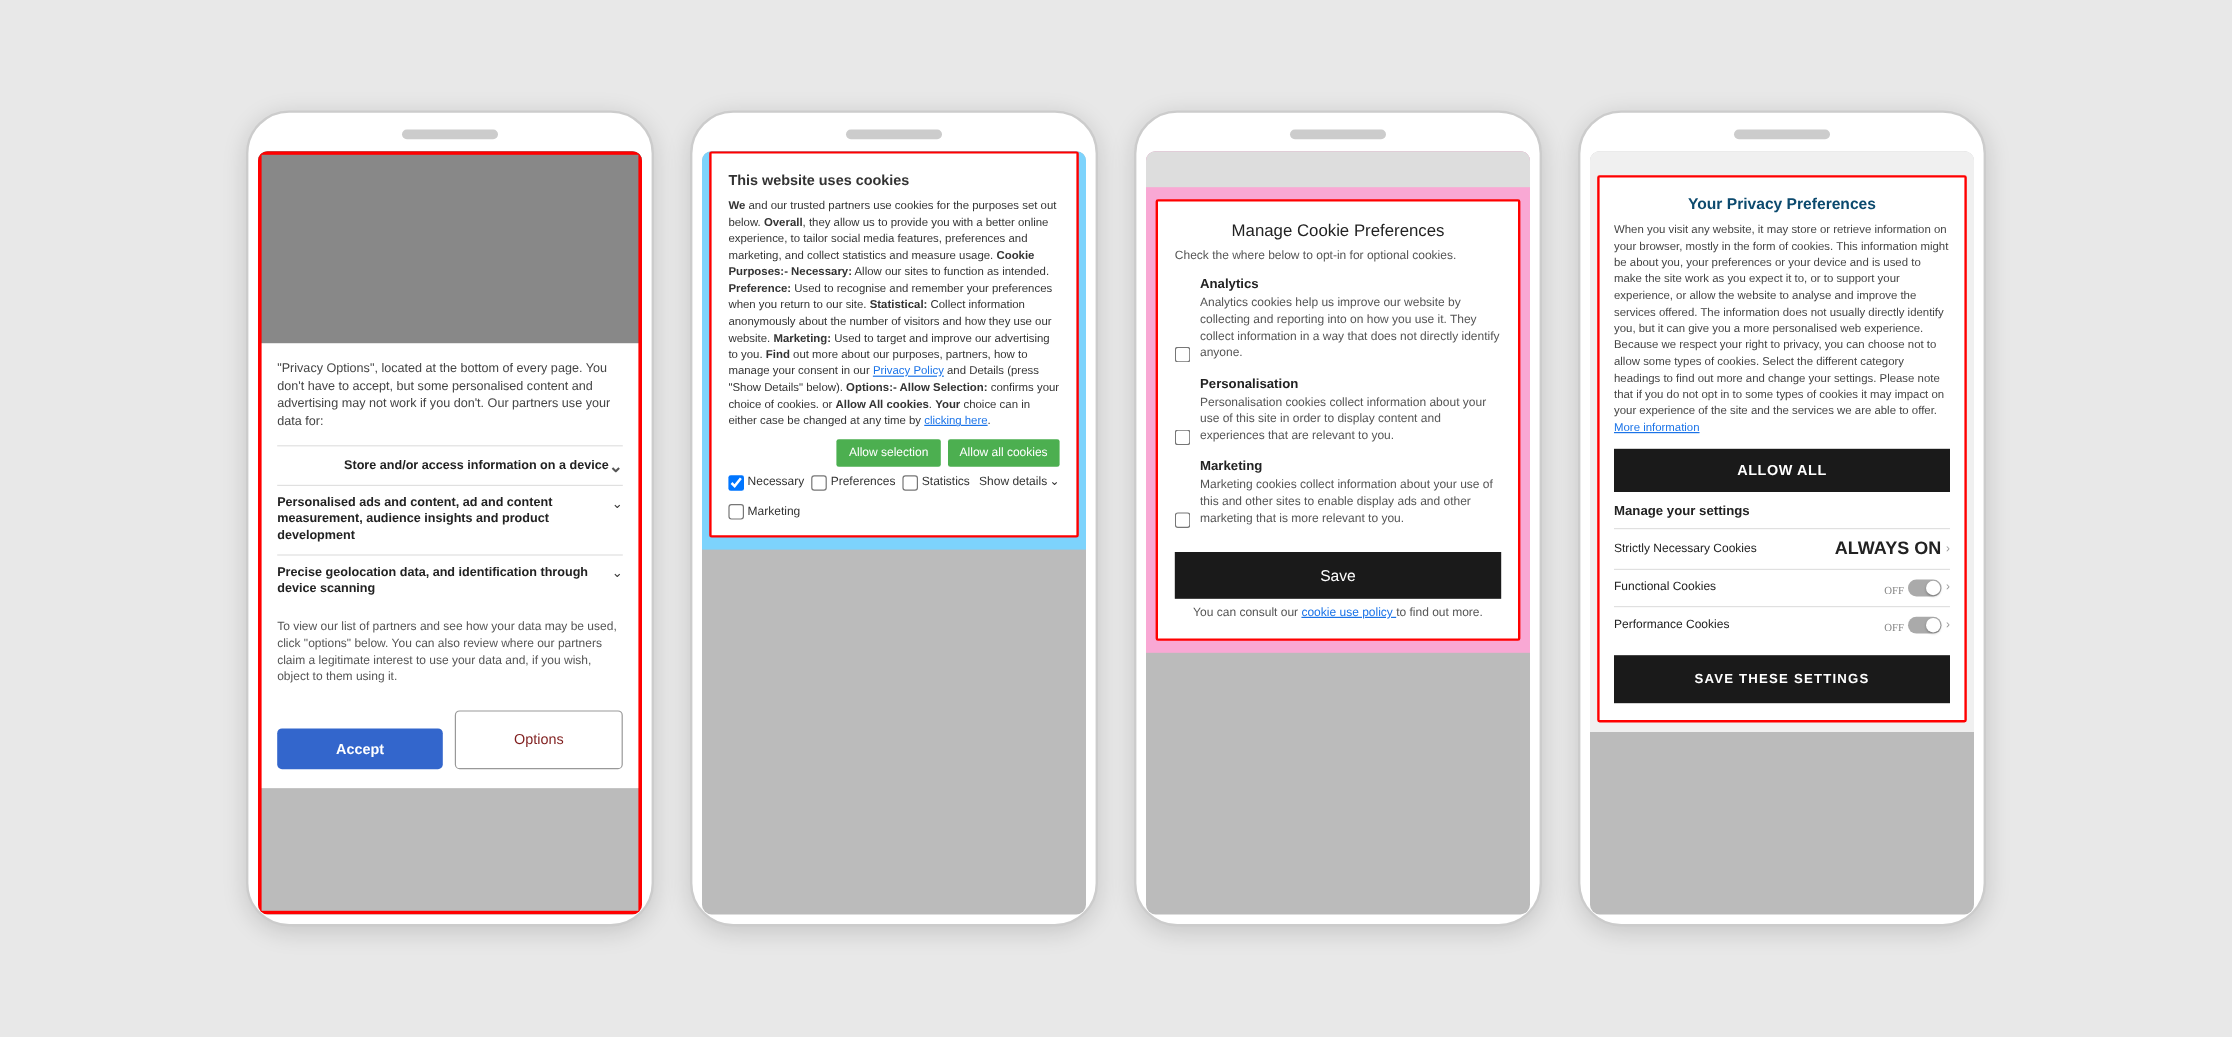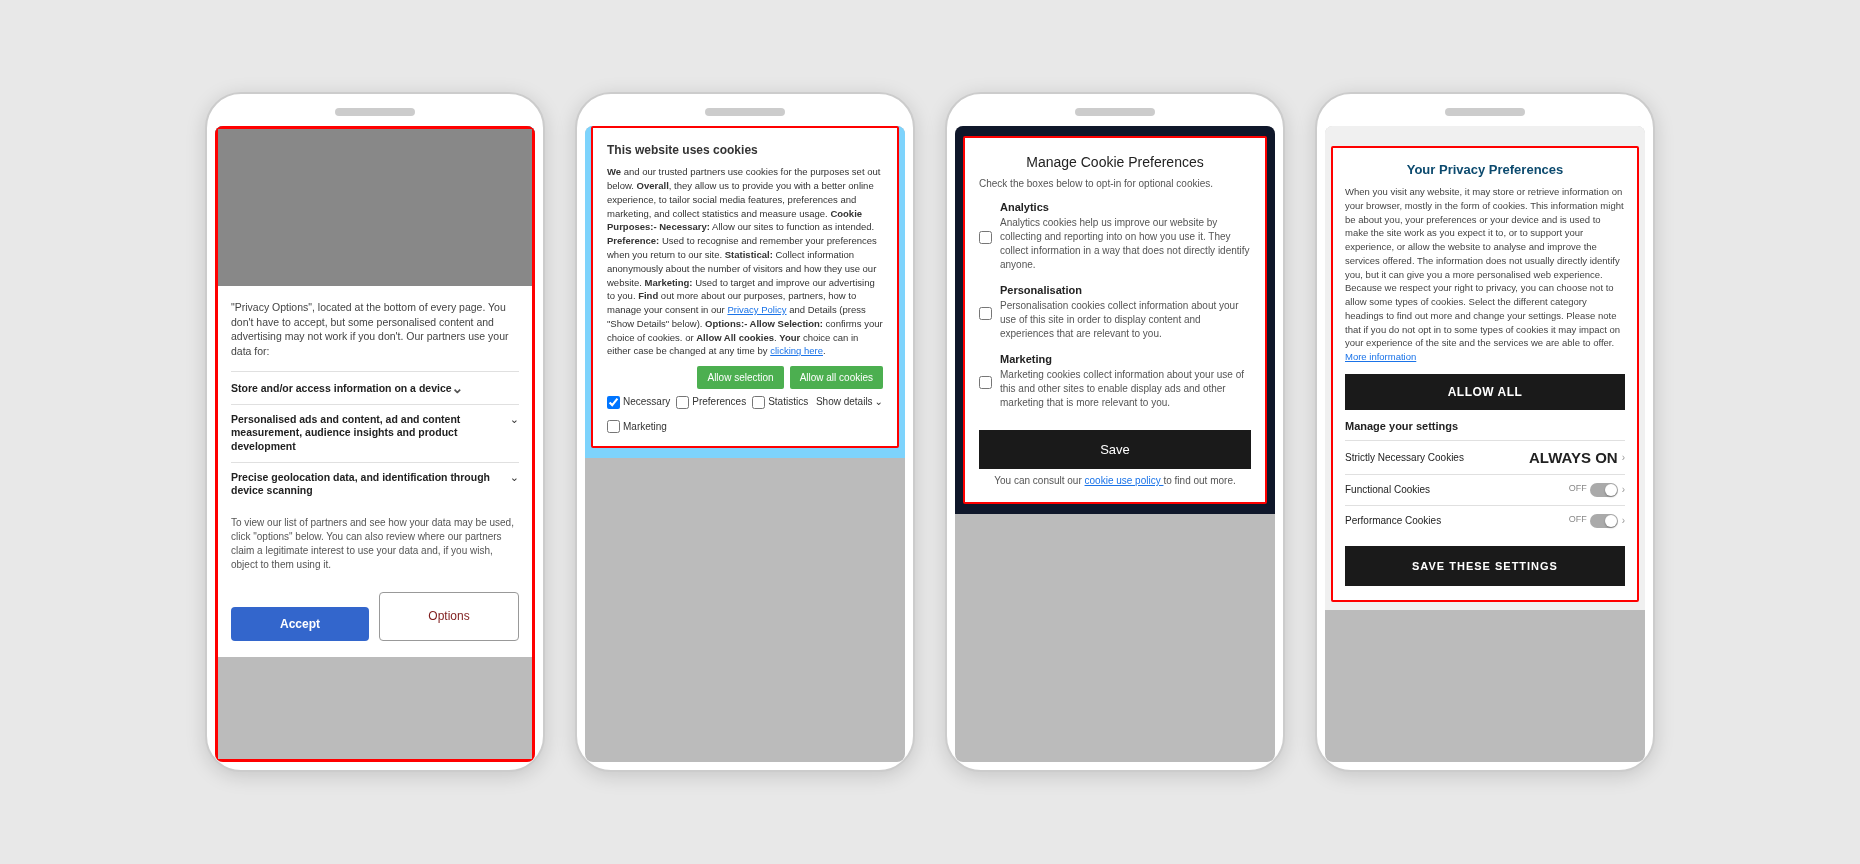--- a/index.html
+++ b/index.html
@@ -83,21 +83,21 @@
 
     .cookie-card .intro-text {
       font-size: 10.5px;
       color: #444;
       margin-bottom: 12px;
       line-height: 1.4;
     }
 
     .cookie-item {
       display: flex;
-      justify-content: flex-start;
+      justify-content: flex-end;
       align-items: center;
       padding: 8px 0;
       border-top: 1px solid #e0e0e0;
       font-weight: bold;
       font-size: 10.5px;
       color: #222;
     }
 
     .cookie-item .chevron {
       font-size: 14px;
@@ -249,43 +249,44 @@
     
     .manage-pref-box {
       background: #fff;
       border: 2px solid red;
       margin: 10px 8px;
       padding: 16px 14px;
       border-radius: 2px;
     }
 
     .phone3-bg {
-      background: #0f172a;
+      background: #f9a8d4;
       width: 100%;
       height: 100%;
       display: flex;
+      flex-direction: column;
     }
 
     .manage-pref-box h2 {
       font-size: 14px;
       text-align: center;
       font-weight: normal;
       margin-bottom: 8px;
       color: #222;
     }
 
     .manage-pref-box .subtitle {
       font-size: 10px;
       color: #555;
       margin-bottom: 12px;
     }
 
     .pref-item {
       display: flex;
-      align-items: center;
+      align-items: flex-end;
       gap: 8px;
       margin-bottom: 12px;
     }
 
     .pref-item input[type="checkbox"] {
       margin-top: 2px;
       flex-shrink: 0;
     }
 
     .pref-item .pref-content h4 {
@@ -402,24 +403,25 @@
     }
 
     .settings-row .always-on {
       font-size: 15px;
       font-weight: bold;
       color: #222;
     }
 
     .toggle-off {
       display: flex;
-      align-items: flex-start;
+      align-items: flex-end;
       gap: 3px;
       font-size: 9px;
       color: #888;
+      font-family: Liberation Serif, serif;
     }
 
     .toggle-track {
       width: 28px;
       height: 14px;
       background: #aaa;
       border-radius: 7px;
       position: relative;
       display: inline-block;
     }
@@ -528,21 +530,21 @@
     </div>
   </div>
 </div>
 
 <div class="phone">
   <div class="phone-screen">
     <div class="phone3-bg">
       <div style="height:30px; background:#ddd;"></div>
       <div class="manage-pref-box">
         <h2>Manage Cookie Preferences</h2>
-        <p class="subtitle">Check the boxes below to opt-in for optional cookies.</p>
+        <p class="subtitle">Check the where below to opt-in for optional cookies.</p>
 
         <div class="pref-item">
           <input type="checkbox" style="">
           <div class="pref-content">
             <h4>Analytics</h4>
             <p>Analytics cookies help us improve our website by collecting and reporting into on how you use it. They collect information in a way that does not directly identify anyone.</p>
           </div>
         </div>
 
         <div class="pref-item">

